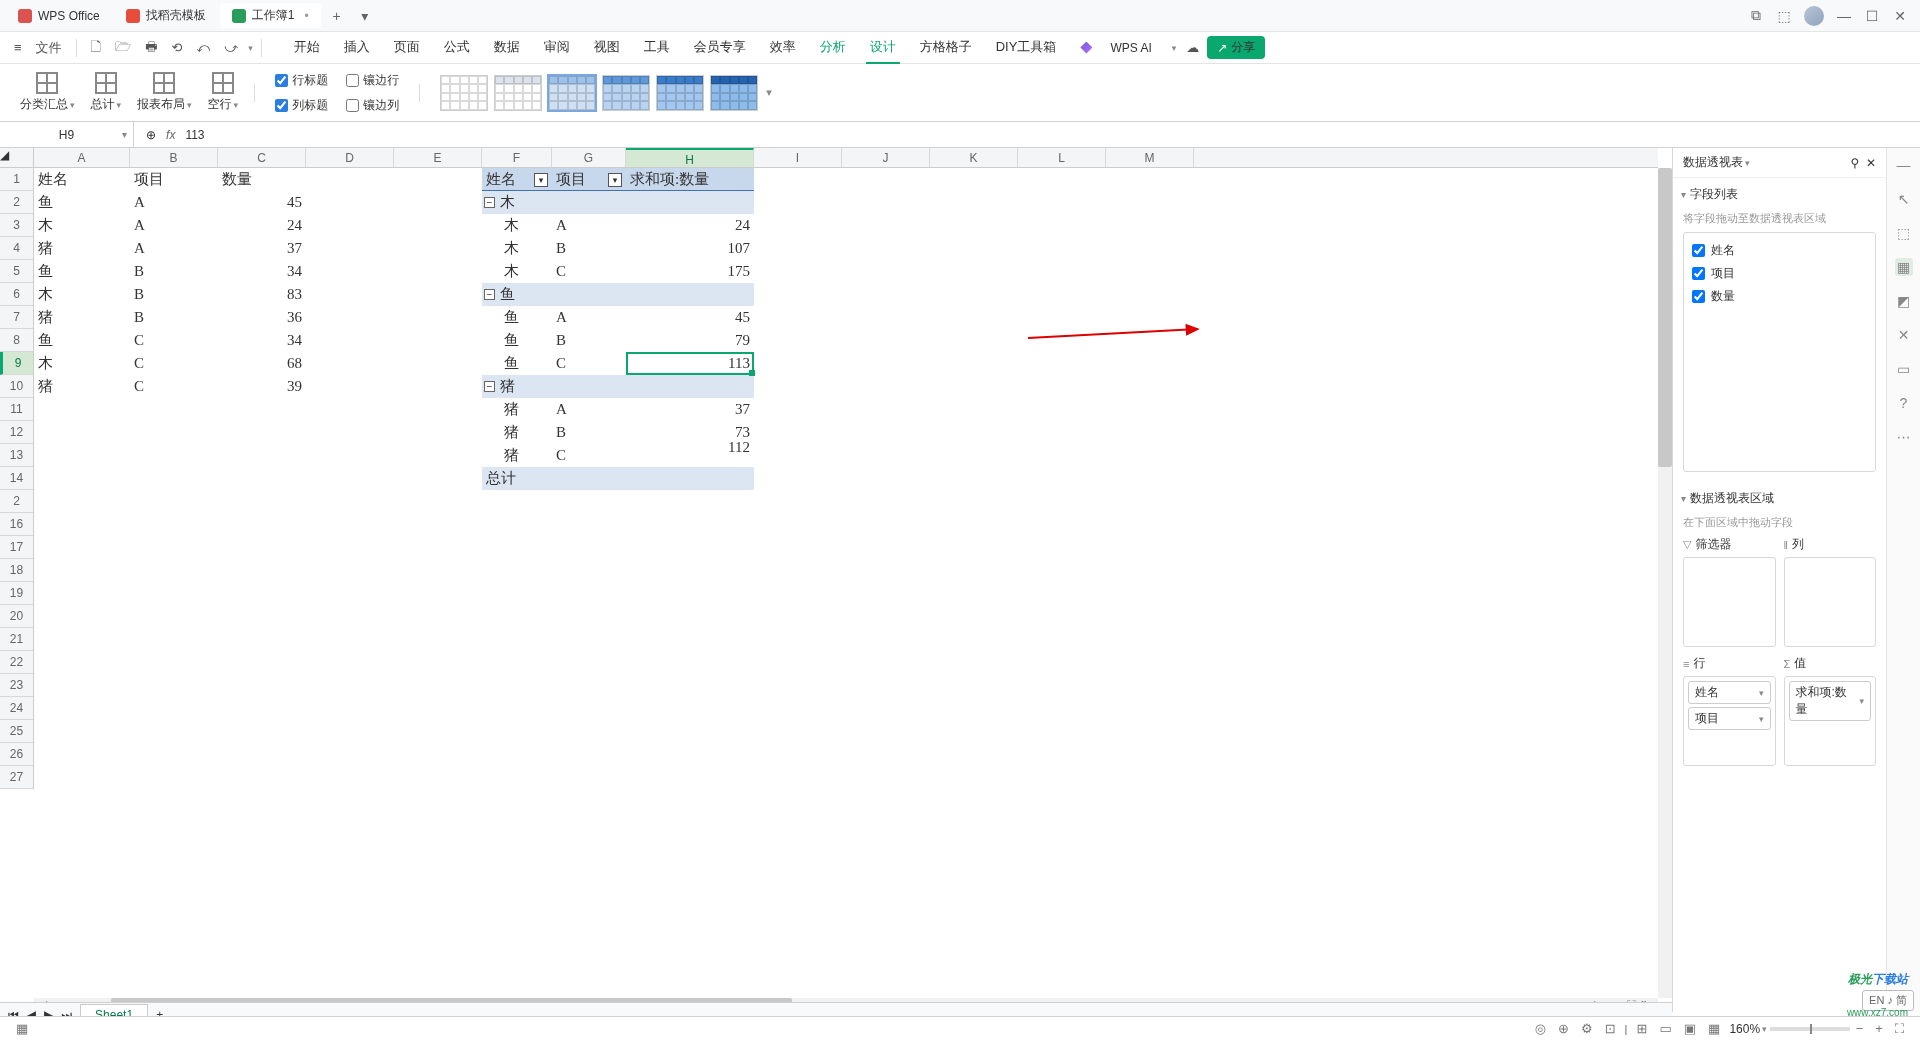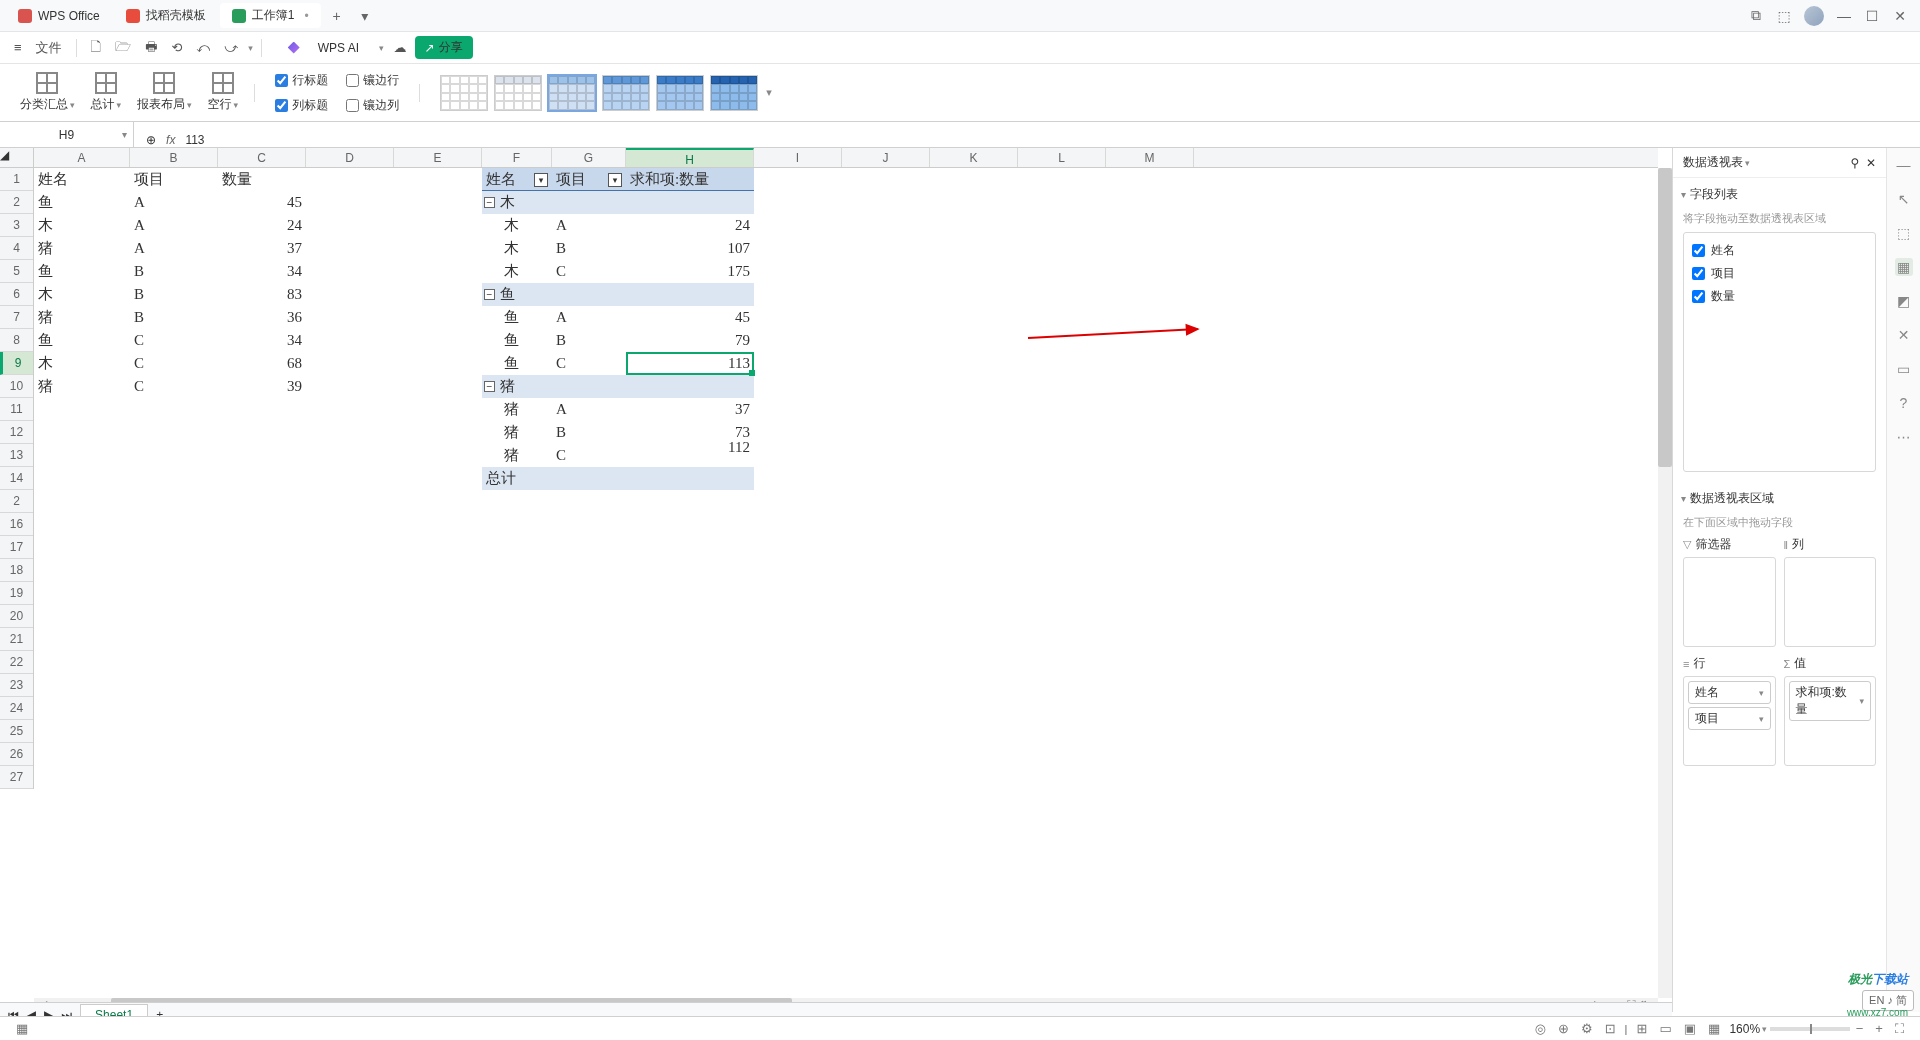--- a/index.html
+++ b/index.html
@@ -34,21 +34,21 @@
 .styles{display:flex;gap:6px;align-items:center;margin-left:10px}
 .style-thumb{width:48px;height:36px;border:1px solid #ccc;display:grid;grid-template-rows:repeat(4,1fr);grid-template-columns:repeat(5,1fr);cursor:pointer}
 .style-thumb.sel{outline:2px solid #7aa7e0;outline-offset:-1px}
 .style-thumb div{border:0.3px solid rgba(0,0,0,0.15)}
 .st-white div{background:#fff}
 .st-gray div:nth-child(-n+5){background:#dde3ec}
 .st-blue1 div{background:#cfe0f5}.st-blue1 div:nth-child(-n+5){background:#9cc2ea}
 .st-blue2 div{background:#b9d4f2}.st-blue2 div:nth-child(-n+5){background:#5f98d8}
 .st-blue3 div{background:#a3c7ef}.st-blue3 div:nth-child(-n+5){background:#3a7cc8}
 .st-blue4 div{background:#8dbbec}.st-blue4 div:nth-child(-n+5){background:#2563b0}
-.formula-bar{height:26px;border-bottom:1px solid #d0d0d0;display:flex;align-items:flex-end}
+.formula-bar{height:26px;border-bottom:1px solid #d0d0d0;display:flex;align-items:center}
 .name-box{width:134px;height:100%;border-right:1px solid #d0d0d0;display:flex;align-items:center;justify-content:center;position:relative;font-size:12px}
 .name-box .dd{position:absolute;right:6px;color:#888;font-size:10px}
 .fx-area{display:flex;align-items:center;gap:10px;padding:0 12px}
 .fx-lbl{font-style:italic;color:#666}
 .grid-wrap{position:absolute;top:148px;left:0;right:248px;bottom:28px;overflow:hidden}
 .colhdr{position:absolute;top:0;left:34px;right:14px;height:20px;display:flex;background:#f4f5f7;border-bottom:1px solid #ccc}
 .colhdr div{border-right:1px solid #d8d8d8;text-align:center;font-size:12px;color:#666;line-height:20px}
 .rowhdr{position:absolute;top:20px;left:0;width:34px;background:#f4f5f7;border-right:1px solid #ccc}
 .rowhdr div{height:23px;border-bottom:1px solid #d8d8d8;text-align:center;font-size:12px;color:#666;line-height:23px}
 .rowhdr div.hl{background:#d4e8d4;color:#0a7a4a;border-left:3px solid #0aa86f}
@@ -130,20 +130,36 @@
  <span class="m-btn">文件</span>
  <span class="m-sep"></span>
  <span class="m-btn">🗋</span>
  <span class="m-btn">🗁</span>
  <span class="m-btn">🖶</span>
  <span class="m-btn">⟲</span>
  <span class="m-btn">⤺</span>
  <span class="m-btn">⤻</span>
  <span class="caret">▾</span>
  <span class="m-sep"></span>
+ <div class="ribbon-tabs">
+  <span>开始</span>
+  <span>插入</span>
+  <span>页面</span>
+  <span>公式</span>
+  <span>数据</span>
+  <span>审阅</span>
+  <span>视图</span>
+  <span>工具</span>
+  <span>会员专享</span>
+  <span>效率</span>
+  <span class="active-analysis">分析</span>
+  <span class="active-design">设计</span>
+  <span>方格格子</span>
+  <span>DIY工具箱</span>
+ </div>
  <div class="wps-ai">
       <span class="ai-ico"></span>
       <span>WPS AI</span>
       <span class="caret">▾</span>
     </div>
  <div class="spacer"></div>
  <span class="m-btn">☁</span>
  <div class="share-btn">↗ <span>分享</span></div>
 </div>
 

